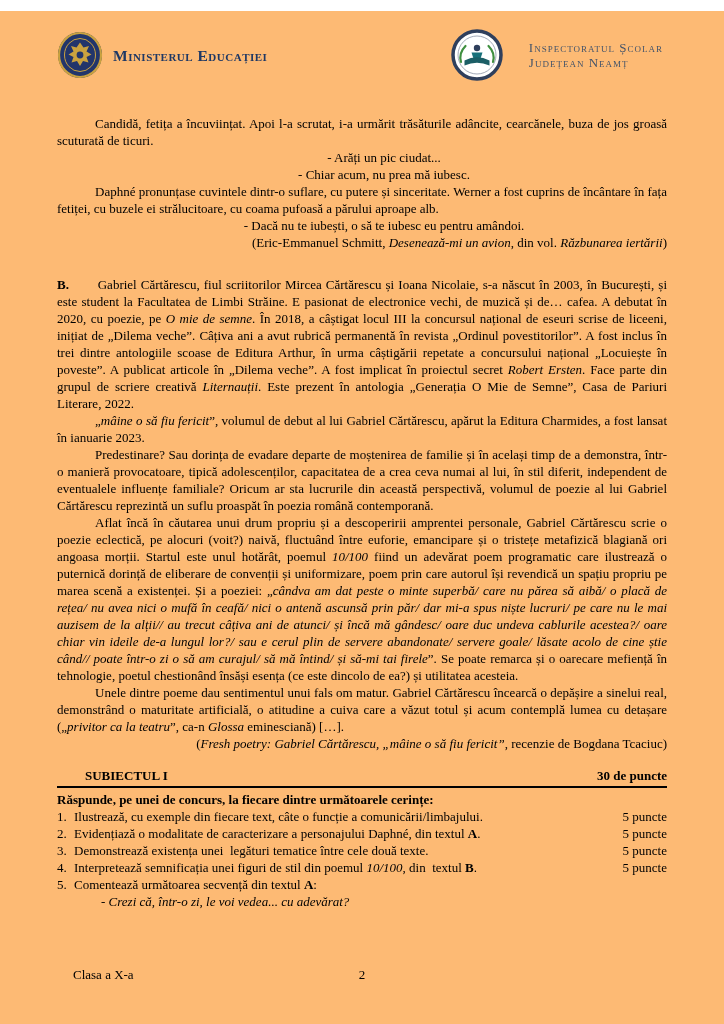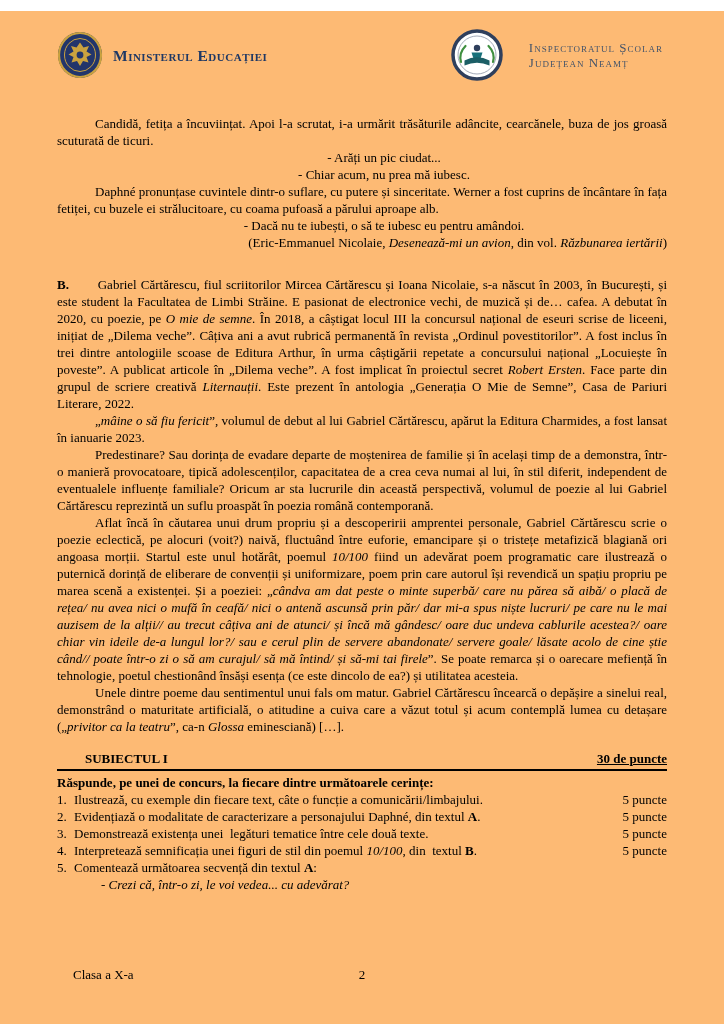--- a/index.html
+++ b/index.html
@@ -28,21 +28,21 @@
   p { margin: 0; }
   .para { text-align: justify; }
   .indent { text-indent: 38px; }
   .dialogue { margin-left: 44px; text-align: center; }
   .attribution { text-align: right; }
   .section-b { margin-top: 25px; }
   em { font-style: italic; }
   
   .subject { margin-top: 15px; }
   .subject-head { display: flex; font-weight: bold; padding-left: 28px; }
-  .subject-points { margin-left: auto; text-decoration: underline; }
+  .subject-points { margin-left: auto; }
   .rule { border-bottom: 2.5px solid #000; margin: 2px 0 3px 0; }
   .instruction { font-weight: bold; }
   .item { display: flex; align-items: baseline; }
   .item .num { flex: 0 0 17px; }
   .item .txt { text-align: left; }
   .item .pts { margin-left: auto; font-weight: normal; white-space: nowrap; padding-left: 10px; }
   .quote { margin-left: 44px; }
   
   footer { position: absolute; bottom: 52px; left: 57px; right: 57px; height: 17px; }
   .footer-class { position: absolute; left: 16px; top: 0; }
@@ -82,29 +82,30 @@
   </header>
 
   <main>
 
     <section>
       <p class="para indent"><span>Candidă, fetița a încuviințat. Apoi l-a scrutat, i-a urmărit trăsăturile adâncite, cearcănele, buza de jos groasă scuturată de ticuri.</span></p>
       <p class="para dialogue"><span>- Arăți un pic ciudat...</span></p>
       <p class="para dialogue"><span>- Chiar acum, nu prea mă iubesc.</span></p>
       <p class="para indent"><span>Daphné pronunțase cuvintele dintr-o suflare, cu putere și sinceritate. Werner a fost cuprins de încântare în fața fetiței, cu buzele ei strălucitoare, cu coama pufoasă a părului aproape alb.</span></p>
       <p class="para dialogue"><span>- Dacă nu te iubești, o să te iubesc eu pentru amândoi.</span></p>
-      <p class="para attribution"><span>(Eric-Emmanuel Nicolaie, </span><em>Desenează-mi un avion</em><span>, din vol. </span><em>Răzbunarea iertării</em><span>)</span></p>
+      <p class="para attribution"><span>(Eric-Emmanuel Schmitt, </span><em>Desenează-mi un avion</em><span>, din vol. </span><em>Răzbunarea iertării</em><span>)</span></p>
     </section>
 
     <section class="section-b">
       <p class="para"><span style="font-weight: bold;">B.</span><span> &nbsp;&nbsp;&nbsp;&nbsp;&nbsp;&nbsp;Gabriel Cărtărescu, fiul scriitorilor Mircea Cărtărescu și Ioana Nicolaie, s-a născut în 2003, în București, și este student la Facultatea de Limbi Străine. E pasionat de electronice vechi, de muzică și de… cafea. A debutat în 2020, cu poezie, pe </span><em>O mie de semne</em><span>. În 2018, a câștigat locul III la concursul național de eseuri scrise de liceeni, inițiat de „Dilema veche”. Câțiva ani a avut rubrică permanentă în revista „Ordinul povestitorilor”. A fost inclus în trei dintre antologiile scoase de Editura Arthur, în urma câștigării repetate a concursului național „Locuiește în poveste”. A publicat articole în „Dilema veche”. A fost implicat în proiectul secret </span><em>Robert Ersten</em><span>. Face parte din grupul de scriere creativă </span><em>Liternauții</em><span>. Este prezent în antologia „Generația O Mie de Semne”, Casa de Pariuri Literare, 2022.</span></p>
       <p class="para indent"><span>„</span><em>mâine o să fiu fericit</em><span>”, volumul de debut al lui Gabriel Cărtărescu, apărut la Editura Charmides, a fost lansat în ianuarie 2023.</span></p>
       <p class="para indent"><span>Predestinare? Sau dorința de evadare departe de moștenirea de familie și în același timp de a demonstra, într-o manieră provocatoare, tipică adolescenților, capacitatea de a crea ceva numai al lui, în stil diferit, independent de eventualele influențe familiale? Oricum ar sta lucrurile din această perspectivă, volumul de poezie al lui Gabriel Cărtărescu reprezintă un suflu proaspăt în poezia română contemporană.</span></p>
       <p class="para indent"><span>Aflat încă în căutarea unui drum propriu și a descoperirii amprentei personale, Gabriel Cărtărescu scrie o poezie eclectică, pe alocuri (voit?) naivă, fluctuând între euforie, emancipare și o tristețe metafizică blagiană ori angoasa morții. Startul este unul hotărât, poemul </span><em>10/100</em><span> fiind un adevărat poem programatic care ilustrează o puternică dorință de eliberare de convenții și uniformizare, poem prin care autorul își revendică un spațiu propriu pe marea scenă a existenței. Și a poeziei: „</span><em>cândva am dat peste o minte superbă/ care nu părea să aibă/ o placă de rețea/ nu avea nici o mufă în ceafă/ nici o antenă ascunsă prin păr/ dar mi-a spus niște lucruri/ pe care nu le mai auzisem de la alții// au trecut câțiva ani de atunci/ și încă mă gândesc/ oare duc undeva cablurile acestea?/ oare chiar vin ideile de-a lungul lor?/ sau e cerul plin de servere abandonate/ servere goale/ lăsate acolo de cine știe când// poate într-o zi o să am curajul/ să mă întind/ și să-mi tai firele</em><span>”. Se poate remarca și o oarecare mefiență în tehnologie, poetul chestionând însăși esența (ce este dincolo de ea?) și utilitatea acesteia.</span></p>
       <p class="para indent"><span>Unele dintre poeme dau sentimentul unui fals om matur. Gabriel Cărtărescu încearcă o depășire a sinelui real, demonstrând o maturitate artificială, o atitudine a cuiva care a văzut totul și acum contemplă lumea cu detașare („</span><em>privitor ca la teatru</em><span>”, ca-n </span><em>Glossa</em><span> eminesciană) […].</span></p>
+      <p class="para attribution"><span>(</span><em>Fresh poetry: Gabriel Cărtărescu, „mâine o să fiu fericit”</em><span>, recenzie de Bogdana Tcaciuc)</span></p>
     </section>
 
     <section class="subject">
       <div class="subject-head">
         <span class="subject-title">SUBIECTUL I</span>
         <span class="subject-points">30 de puncte</span>
       </div>
       <div class="rule"></div>
       <p class="instruction">Răspunde, pe unei de concurs, la fiecare dintre următoarele cerințe:</p>
 

